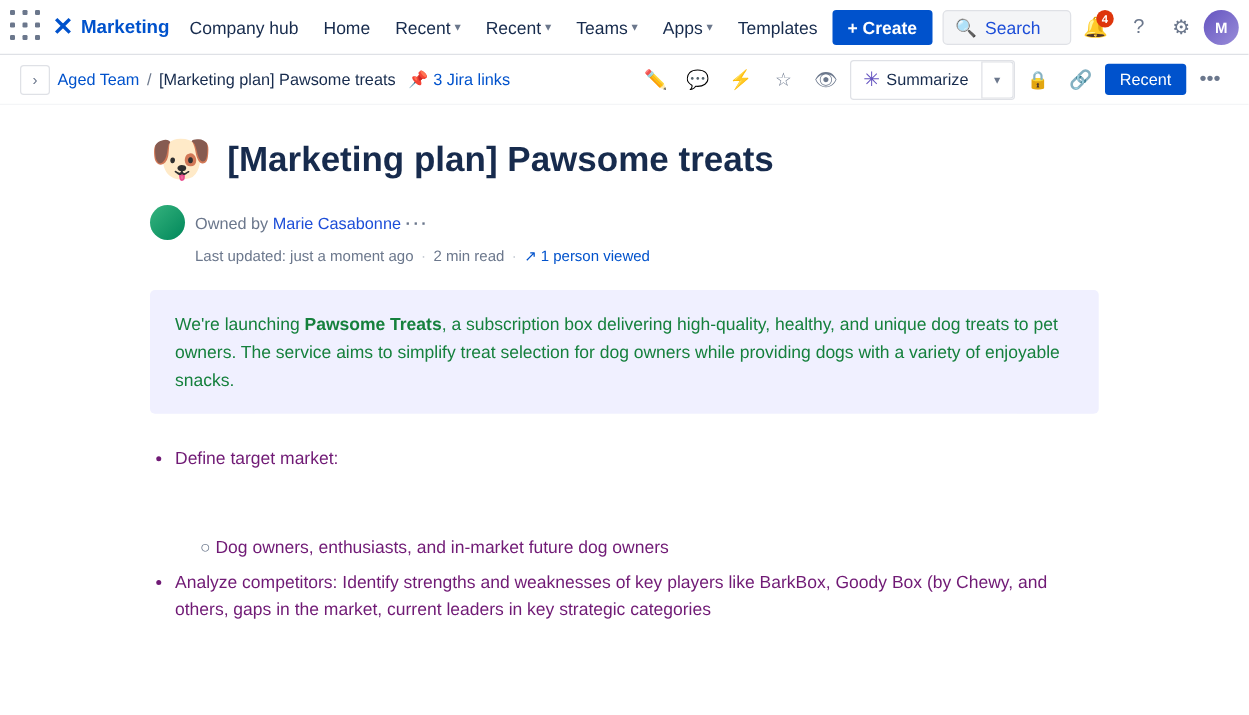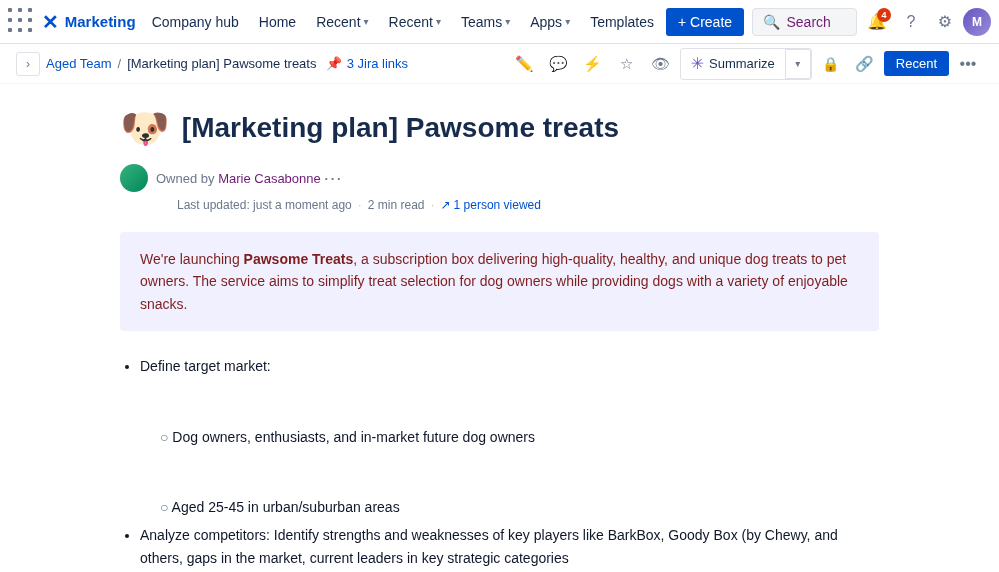--- a/index.html
+++ b/index.html
@@ -39,21 +39,21 @@
     }
     .nav-chevron { font-size: 10px; color: #6b778c; }
 
     .nav-create-btn {
       background: #0052cc;
       color: #fff;
       border: none;
       border-radius: 3px;
       padding: 6px 12px;
       font-size: 14px;
-      font-weight: 400;
+      font-weight: 700;
       cursor: pointer;
       display: flex;
       align-items: center;
       gap: 4px;
       white-space: nowrap;
     }
 
     .nav-spacer { flex: 1; }
 
     .nav-search {
@@ -61,21 +61,21 @@
       align-items: center;
       border: 1px solid #dfe1e6;
       border-radius: 4px;
       padding: 5px 10px;
       gap: 6px;
       background: #f4f5f7;
       width: 180px;
       cursor: text;
     }
     .nav-search-icon { color: #6b778c; font-size: 14px; }
-    .nav-search-text { color: #701a75; font-size: 14px; }
+    .nav-search-text { color: #1d4ed8; font-size: 14px; }
 
     .nav-icon-group {
       display: flex;
       align-items: center;
       gap: 2px;
     }
     .nav-icon-btn {
       width: 32px;
       height: 32px;
       border-radius: 50%;
@@ -259,62 +259,62 @@
       margin-bottom: 6px;
     }
     .author-avatar {
       width: 28px;
       height: 28px;
       border-radius: 50%;
       background: linear-gradient(135deg, #36b37e, #00875a);
       flex-shrink: 0;
     }
     .author-info { font-size: 13px; color: #6b778c; }
-    .author-link { color: #701a75; cursor: pointer; }
+    .author-link { color: #1d4ed8; cursor: pointer; }
     .author-dots { color: #6b778c; cursor: pointer; font-weight: 700; letter-spacing: 2px; }
 
     .meta-row {
       font-size: 12px;
       color: #6b778c;
       margin-bottom: 20px;
       display: flex;
       align-items: center;
       gap: 6px;
-      margin-left: 57px;
+      margin-left: 36px;
     }
     .meta-sep { color: #c1c7d0; }
     .meta-link { color: #0052cc; cursor: pointer; display: flex; align-items: center; gap: 3px; }
 
     .callout-box {
       background: #f0f0ff;
       border-radius: 4px;
       padding: 16px 20px;
       margin-bottom: 24px;
       font-size: 14px;
       line-height: 1.6;
-      color: #7f1d1d;
+      color: #15803d;
     }
     .callout-box strong { font-weight: 700; }
 
     .section-heading {
       font-size: 18px;
       font-weight: 700;
       color: #172b4d;
       margin-bottom: 12px;
     }
 
     .bullet-list {
       padding-left: 20px;
       margin-bottom: 16px;
     }
     .bullet-list li {
       margin-bottom: 6px;
       font-size: 14px;
       line-height: 1.6;
-      color: #0f172a;
+      color: #701a75;
     }
     .sub-list {
       padding-left: 20px;
       list-style-type: none;
       margin-top: 4px;
     }
     .sub-list li::before {
       content: '○ ';
       color: #6b778c;
     }
@@ -476,20 +476,19 @@
 
   <div class="callout-box">
     <span>We're launching </span><strong>Pawsome Treats</strong><span>, a subscription box delivering high-quality, healthy, and unique dog treats to pet owners. The service aims to simplify treat selection for dog owners while providing dogs with a variety of enjoyable snacks.</span>
   </div>
 
   <ul class="bullet-list">
     <li>
       <span>Define target market:</span>
       <ul class="sub-list">
         <li>Dog owners, enthusiasts, and in-market future dog owners</li>
-        <li>Aged 25-45 in urban/suburban areas</li>
       </ul>
     </li>
     <li>Analyze competitors: Identify strengths and weaknesses of key players like BarkBox, Goody Box (by Chewy, and others, gaps in the market, current leaders in key strategic categories</li>
 
   </ul>
 
 </div>
 
 </body></html>

